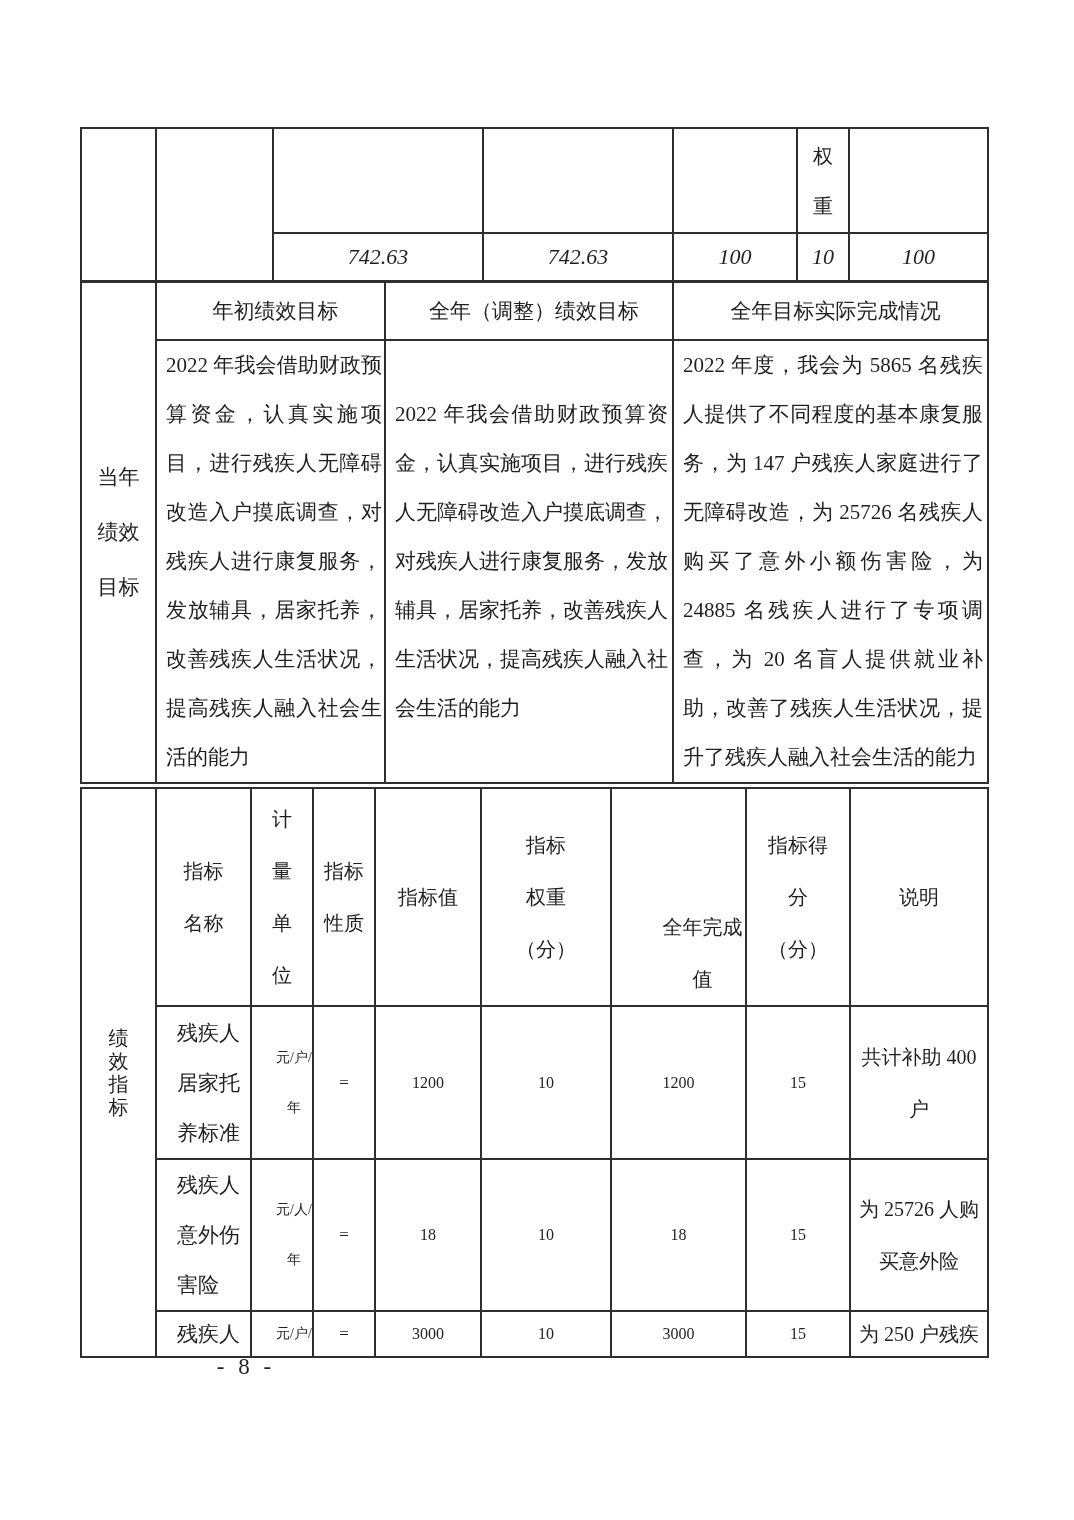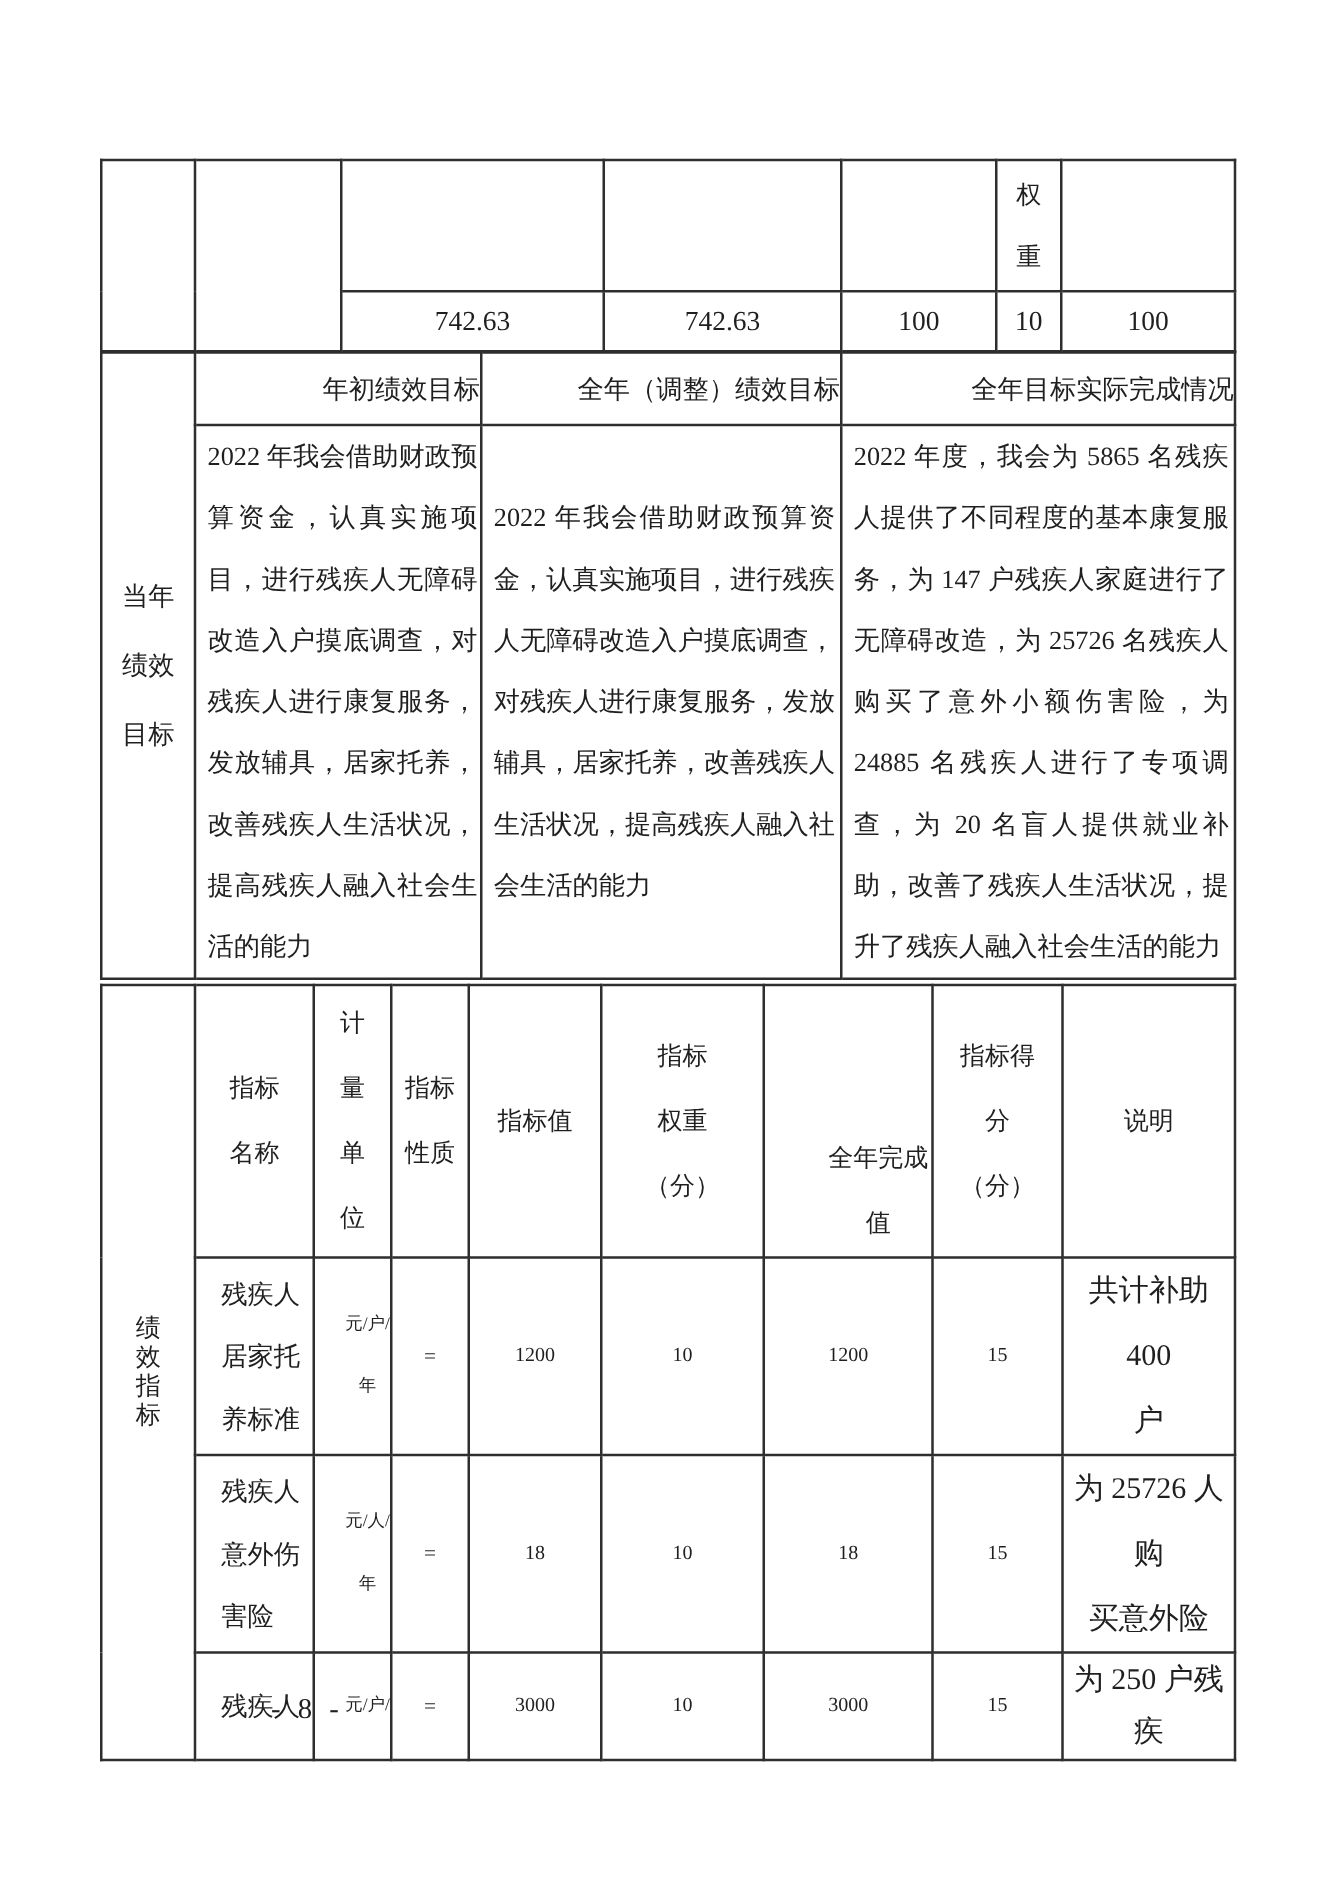--- a/index.html
+++ b/index.html
@@ -12,26 +12,26 @@
     position:absolute;border-collapse:collapse;table-layout:fixed;width:907px;
   }
   td{
     border:2px solid #2e2e2e;padding:0;vertical-align:middle;text-align:center;
     overflow:hidden;
   }
   
   .band1{left:80px;top:127px;}
   .band1 tr.r-top{height:105px;}
   .band1 tr.r-vals{height:48px;}
-  .band1 td.val{font-size:22px;}
+  .band1 td.val{font-size:22px;font-style:italic;}
   td.v-weight{font-size:20px;line-height:50px;white-space:pre-line;}
   
   .band2{left:80px;top:281px;}
   .band2 tr.hdr2{height:58px;}
-  .band2 td.h2{text-align:right;padding-left:10px;font-size:21px;font-family:Liberation Mono, monospace;}
+  .band2 td.h2{text-align:center;padding-left:10px;font-size:21px;font-family:Liberation Mono, monospace;}
   .band2 tr.body2{height:443px;margin-top:43px;}
   td.v-label2{font-size:21px;line-height:55px;white-space:pre-line;}
   td.para{
     text-align:justify;text-justify:inter-ideograph;
     font-size:21px;line-height:49px;padding:0 4px 0 9px;
   }
   td.para.c1{padding-right:2px;}
   
   .band3{left:80px;top:787px;}
   .band3 tr.hdr3{height:203px;}
@@ -39,21 +39,21 @@
   td.h3-low{vertical-align:top;padding-top:112px;padding-left:48px;}
   .band3 tr.dr1{height:153px;}
   .band3 tr.dr2{height:150px;}
   .band3 tr.dr3{height:46px;}
   .band3 tr.dr3 td{line-height:42px;}
   td.v-label3{font-size:20px;line-height:23px;white-space:pre-line;}
   td.iname{text-align:left;padding-left:20px;font-size:21px;line-height:50px;white-space:pre-line;}
   td.iunit{font-size:14px;line-height:50px;white-space:pre-line;padding-left:24px;}
   td.inat{font-size:17px;}
   td.inum{font-size:16px;}
-  td.inote{font-size:24px;line-height:52px;white-space:pre-line;}
+  td.inote{font-size:20px;line-height:52px;white-space:pre-line;}
   
   .pagenum{
     position:absolute;left:198px;top:1354px;width:96px;text-align:center;
     font-size:23px;letter-spacing:4px;
   }
 </style>
 </head>
 <body>
 
 <div class="page">

